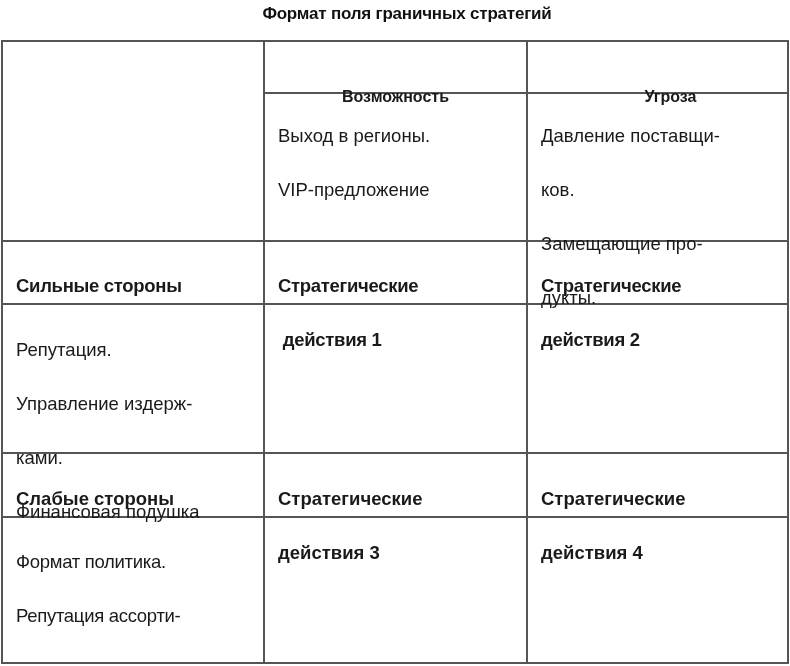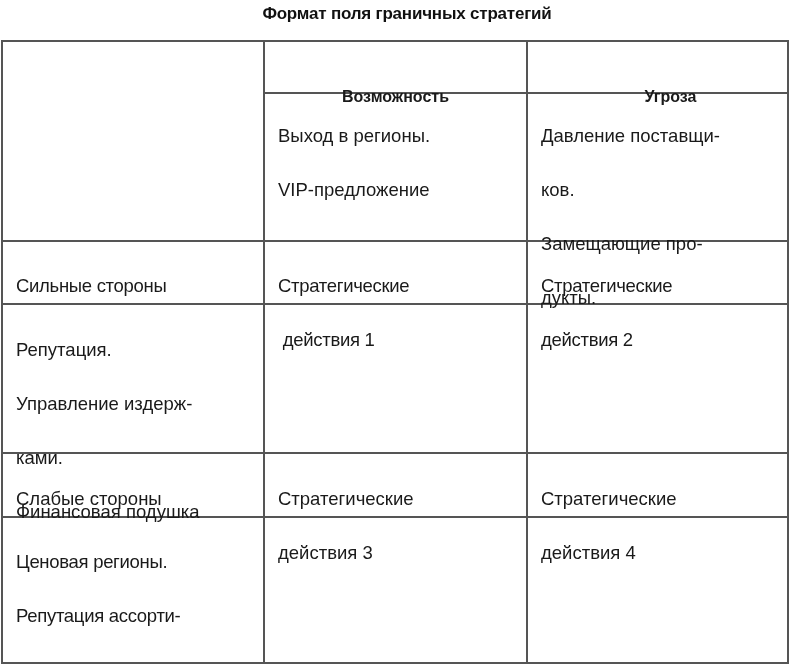--- a/index.html
+++ b/index.html
@@ -14,21 +14,21 @@
     letter-spacing: -0.2px; color: #111; margin-left: 12px;
   }
   .grid { position: absolute; left: 0; top: 0; width: 790px; height: 522px; }
   .hl { position: absolute; height: 2px; background: #555; }
   .vl { position: absolute; width: 2px; background: #555; }
   .cell {
     position: absolute; box-sizing: border-box;
     font-size: 18.5px; line-height: 27px; white-space: pre-line;
   }
   .cell .line { display: block; }
-  .bold { font-weight: normal; }
+  .bold { font-weight: bold; }
   .hdr { font-weight: bold; font-size: 16px; text-align: center; }
   .narrow { letter-spacing: -0.3px; }
 </style>
 </head>
 <body>
 
 <div class="title">Формат поля граничных стратегий</div>
 
 <div class="grid">
 
@@ -89,19 +89,19 @@
   <div class="cell bold" style="left:278px; top:458px; width:245px;">
     <span class="line">Стратегические</span>
     <span class="line">действия 3</span>
   </div>
   <div class="cell bold" style="left:541px; top:458px; width:245px;">
     <span class="line">Стратегические</span>
     <span class="line">действия 4</span>
   </div>
 
   <div class="cell narrow" style="left:16px; top:521px; width:245px;">
-    <span class="line">Ценовая регионы.</span>
+    <span class="line">Формат политика.</span>
     <span class="line">Репутация ассорти-</span>
     <span class="line">мент.</span>
     
     
   </div>
 </div>
 
 </body></html>

